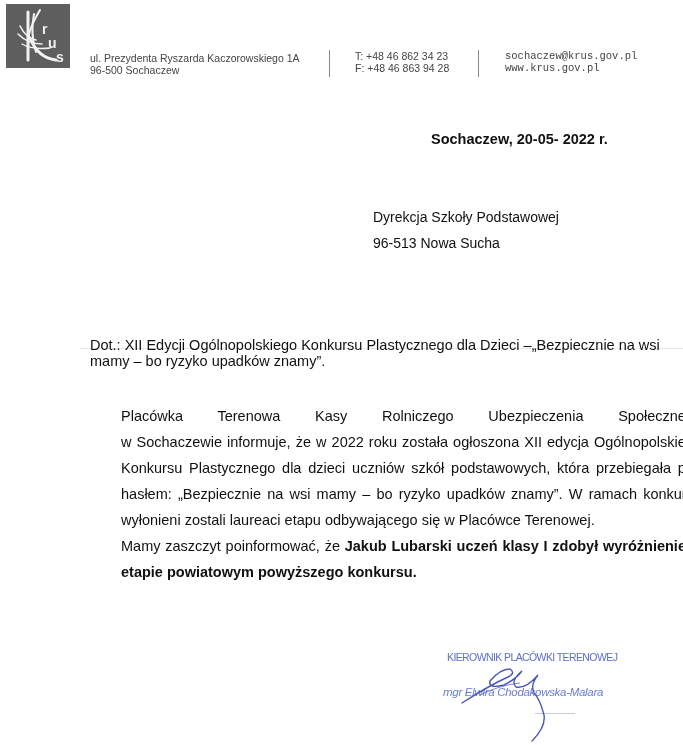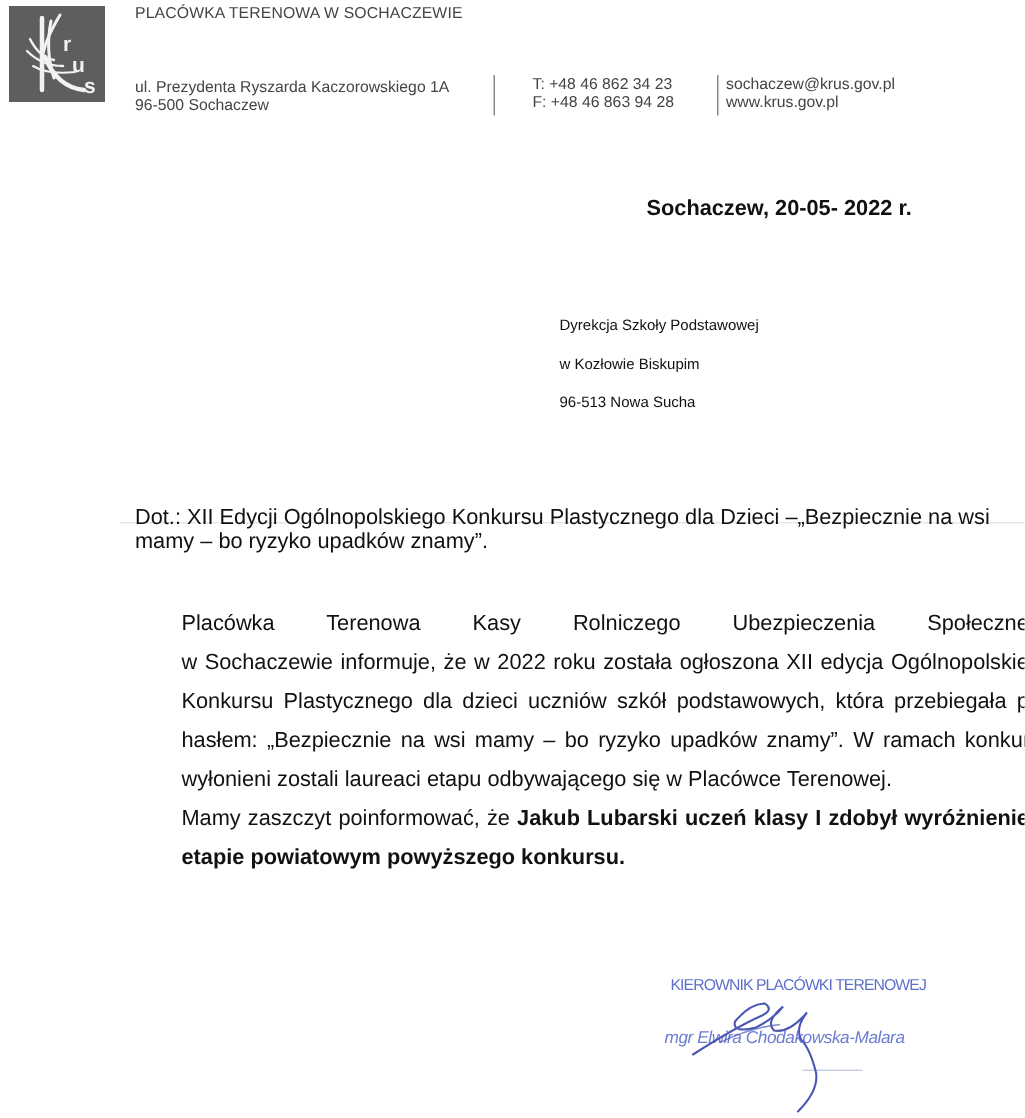--- a/index.html
+++ b/index.html
@@ -19,27 +19,27 @@
     }
     .addr {
       left: 90px; top: 52px; font-size: 10.5px; line-height: 12px; color: #444;
     }
     .sep1 { left: 329px; top: 50px; width: 1px; height: 27px; background: #888; }
     .phones {
       left: 355px; top: 50px; font-size: 10.5px; line-height: 12px; color: #444;
     }
     .sep2 { left: 478px; top: 50px; width: 1px; height: 27px; background: #888; }
     .contacts {
-      left: 484px; top: 50px; font-size: 10.5px; line-height: 12px; color: #444;
+      left: 505px; top: 50px; font-size: 10.5px; line-height: 12px; color: #444; font-family: Liberation Mono, monospace;
     }
     
     .date { left: 431px; top: 131px; font-size: 14.5px; font-weight: bold; }
     
     .recipient {
-      left: 373px; top: 205px; font-size: 10px; line-height: 25.5px;
+      left: 373px; top: 205px; font-size: 14px; line-height: 25.5px;
     }
     
     .subject {
       left: 90px; top: 337px; width: 590px; font-size: 14.5px; line-height: 16px;
     }
     .scanline { left: 80px; top: 348px; width: 603px; height: 1px; background: #e6e6e6; }
     
     .body-text {
       left: 88px; top: 403px; width: 581px; font-size: 14.5px; line-height: 26px;
       text-align: justify;
@@ -78,21 +78,20 @@
     </g>
     <g fill="#f2f2f2" font-family="Liberation Sans, sans-serif" font-weight="bold">
       <text x="36" y="30" font-size="14">r</text>
       <text x="42" y="44" font-size="14">u</text>
       <text x="50" y="58" font-size="14">s</text>
     </g>
   </svg>
 </div>
 
 <div class="abs org">
-  <div>PLACÓWKA TERENOWA W SOCHACZEWIE</div>
 </div>
 
 <div class="abs addr">
   <div>ul. Prezydenta Ryszarda Kaczorowskiego 1A</div>
   <div>96-500 Sochaczew</div>
 </div>
 <div class="abs sep1"></div>
 <div class="abs phones">
   <div>T: +48 46 862 34 23</div>
   <div>F: +48 46 863 94 28</div>
@@ -100,21 +99,20 @@
 <div class="abs sep2"></div>
 <div class="abs contacts">
   <div>sochaczew@krus.gov.pl</div>
   <div>www.krus.gov.pl</div>
 </div>
 
 <div class="abs date">Sochaczew,  20-05- 2022 r.</div>
 
 <div class="abs recipient">
   <div>Dyrekcja Szkoły Podstawowej</div>
-  <div>w Kozłowie Biskupim</div>
   <div>96-513 Nowa Sucha</div>
 </div>
 
 <div class="abs scanline"></div>
 <div class="abs subject">Dot.: XII Edycji Ogólnopolskiego Konkursu Plastycznego dla Dzieci –„Bezpiecznie na wsi mamy – bo ryzyko upadków znamy”.</div>
 
 <div class="abs body-text">
   <p>
     <span class="just-line">
       <span>Placówka</span>

